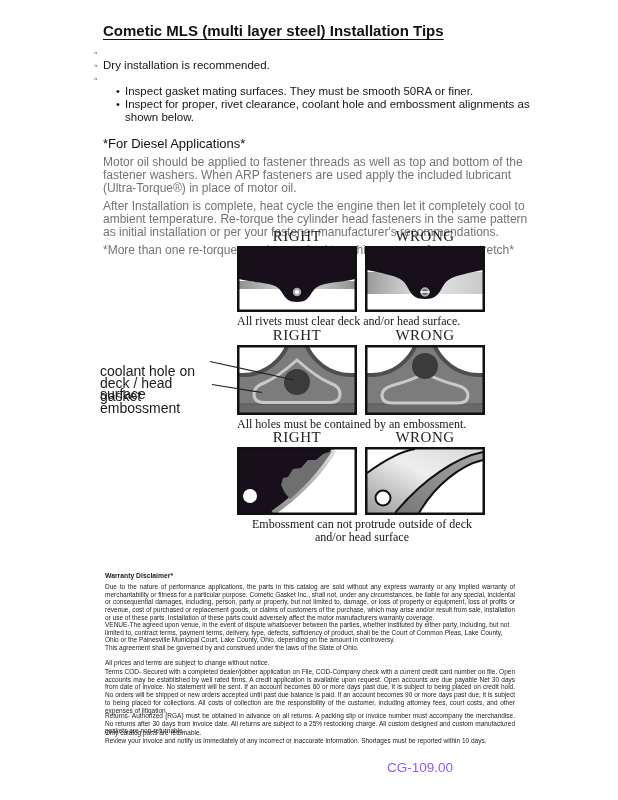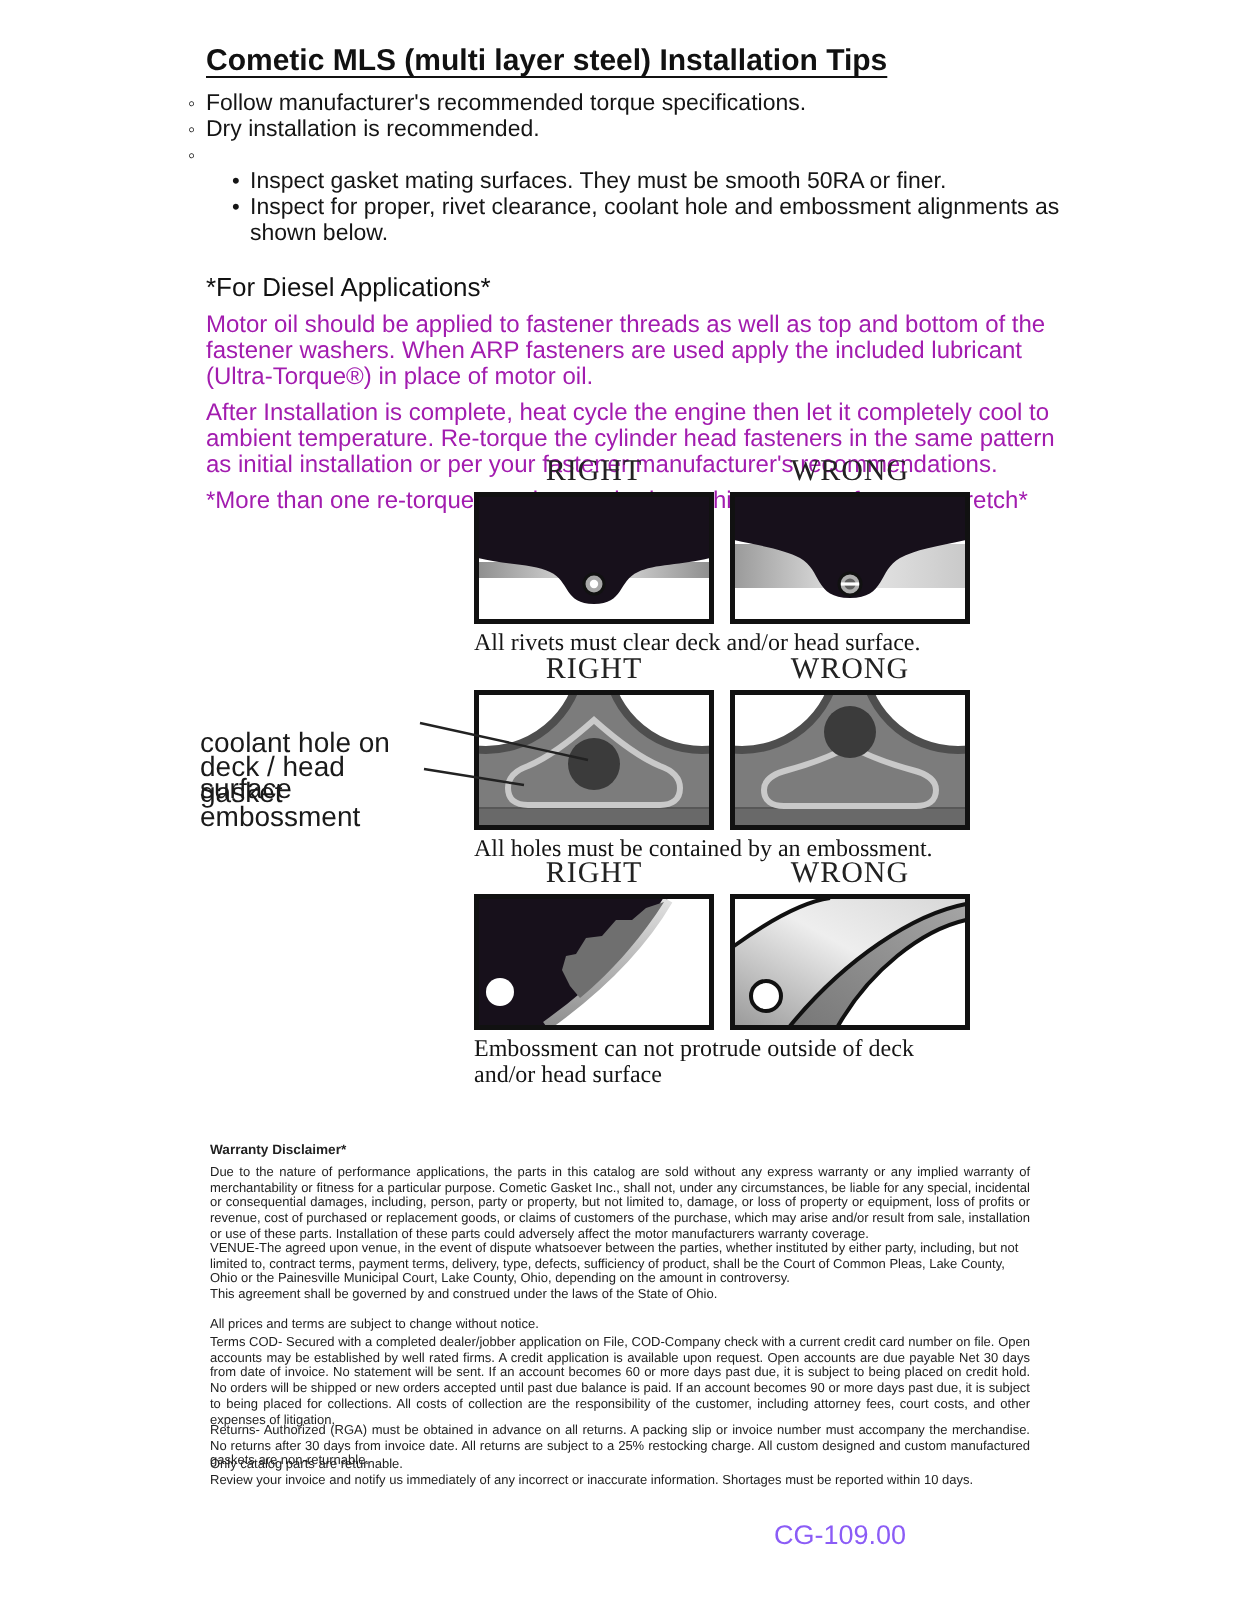--- a/index.html
+++ b/index.html
@@ -10,31 +10,31 @@
   
   .top { position:absolute; left:103px; top:22px; width:434px; }
   .title { font-size:15px; font-weight:bold; color:#111;
            text-decoration:underline; text-underline-offset:3px; margin:0 0 7px 0; }
   .bullets { font-size:11.5px; line-height:13px; color:#151515; }
   .brow { display:flex; margin-left:-9px; }
   .brow .glyph { width:9px; flex:0 0 9px; font-size:10px; }
   .srow { display:flex; margin-left:13px; }
   .srow .glyph { width:9px; flex:0 0 9px; font-size:11px; }
   .diesel-h { margin:12px 0 5px 0; font-size:13px; font-weight:normal; color:#111; }
-  .para { font-size:12px; line-height:13px; margin:0 0 5px 0; color:#a21caf; }
+  .para { font-size:12px; line-height:13px; margin:0 0 5px 0; color:#737373; }
 
   
   .pair { position:absolute; left:237px; width:248px;font-family:Liberation Serif, serif; }
   .pair1 { top:228px; } .pair2 { top:327px; } .pair3 { top:429px; }
   .plabels { display:flex; gap:8px; }
   .plabels div { width:120px; text-align:center; font-size:15px; letter-spacing:0.5px; color:#222; }
   .pboxes { display:flex; gap:8px; margin-top:1px; }
   .pboxes svg { display:block; }
   .pcap { font-size:12px; color:#151515; margin-top:3px; line-height:12.5px; }
-  .pcap3 { width:250px; }
+  .pcap3 { width:250px;text-align:center; }
 
   
   .side-label { position:absolute; left:100px; width:108px; text-align:left;
                 font-size:14px; line-height:11.5px; color:#1a1a1a;margin-top:20px; }
   .sl1 { top:346px; } .sl2 { top:371px; }
   .leader { position:absolute; left:100px; top:340px; }
 
   
   .legal { position:absolute; left:105px; width:410px; color:#222; }
   .legal-h { font-size:6.8px; font-weight:bold; }
@@ -49,21 +49,20 @@
 </head>
 <body>
 
 <div class="page">
 
   <div class="top">
     <h1 class="title">Cometic MLS (multi layer steel) Installation Tips</h1>
     <div class="bullets">
       <div class="brow">
         <span class="glyph">◦</span>
-        <span>Follow manufacturer's recommended torque specifications.</span>
       </div>
       <div class="brow">
         <span class="glyph">◦</span>
         <span>Dry installation is recommended.</span>
       </div>
       <div class="brow">
         <span class="glyph">◦</span>
       </div>
       <div class="srow">
         <span class="glyph">•</span>

